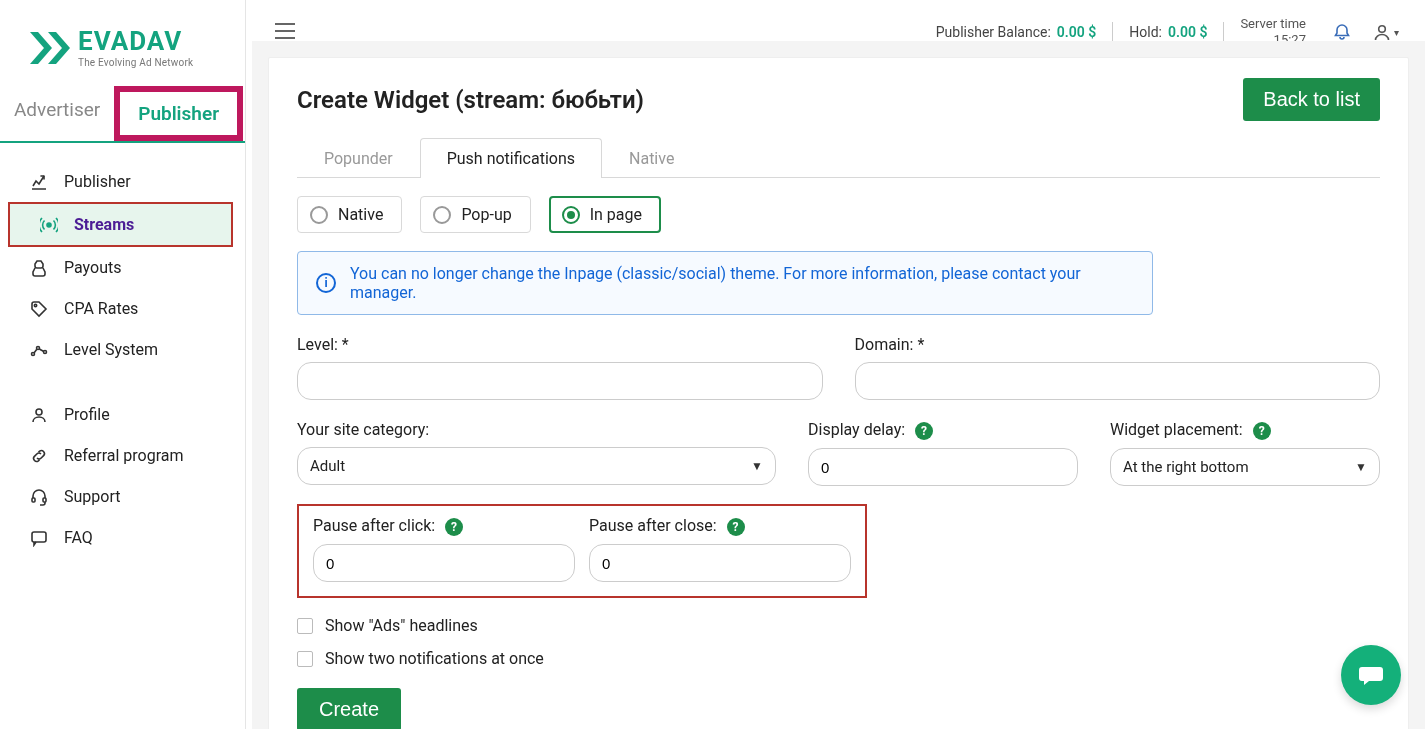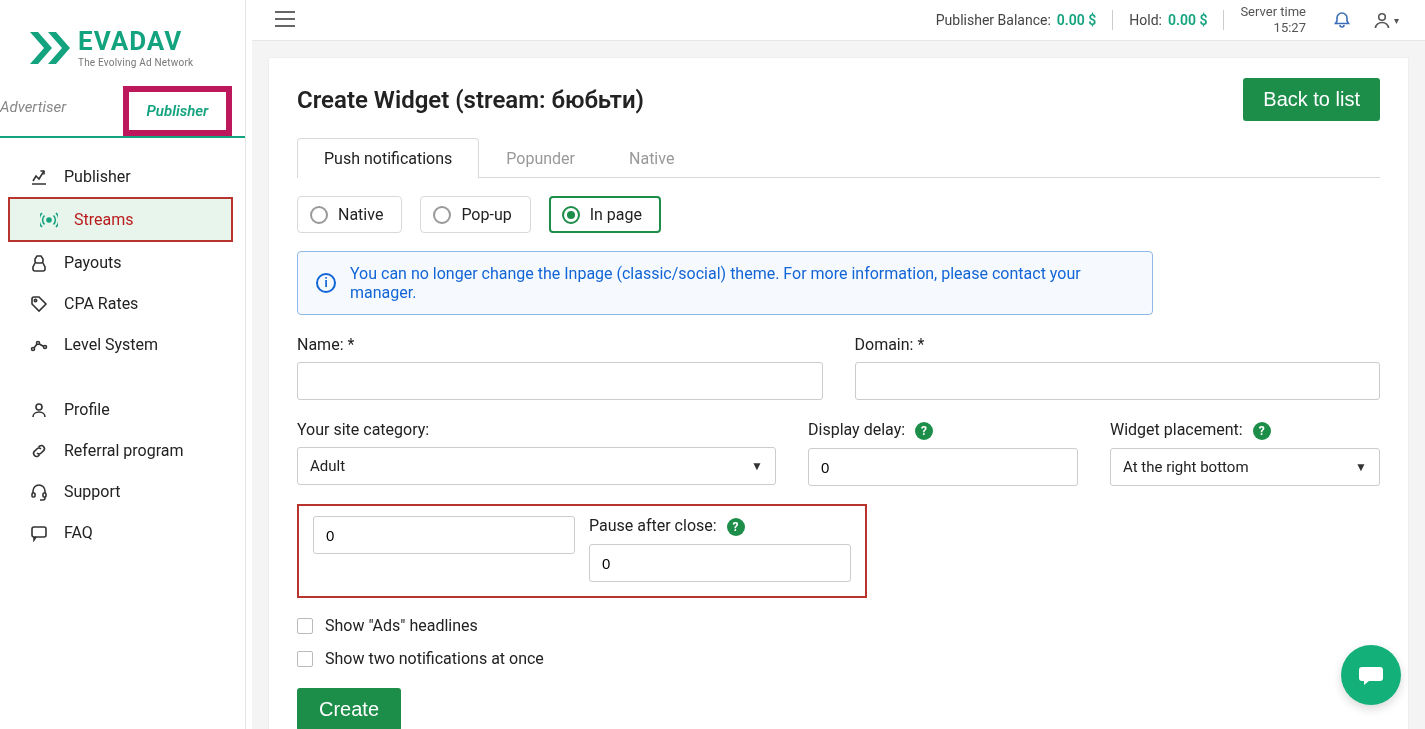--- a/index.html
+++ b/index.html
@@ -31,25 +31,25 @@
     line-height: 1;
   }
   .logo-text .brand { font-size: 26px; font-weight: 700; color: #14a37f; letter-spacing: 1px; }
   .logo-text .tagline { font-size: 10px; color: #777; margin-top: 4px; letter-spacing: 0.2px;}
   .role-tabs {
     display: flex;
     border-bottom: 2px solid #14a37f;
   }
   .role-tab {
     flex: 1;
+    text-align: center;
     padding: 12px 0;
-    font-size: 15px;
+    font-size: 19px;
     color: #888;
     cursor: pointer;
-    font-style: italic;
   }
   .role-tab.active {
     color: #14a37f;
     font-weight: 600;
   }
   .publisher-box {
     border: 6px solid #be185d;
     margin: 0 2px 0 0;
     display: inline-block;
     padding: 10px 18px;
@@ -60,41 +60,41 @@
   .nav-item {
     display: flex; align-items: center;
     padding: 11px 30px;
     font-size: 16px;
     color: #222;
     cursor: pointer;
     gap: 16px;
   }
   .nav-item.active {
     background: #e7f5ed;
-    color: #b91c1c;
-    font-weight: 400;
+    color: #4c1d95;
+    font-weight: 700;
   }
   .nav-item .icon {
     width: 18px; height: 18px;
     display: inline-flex; align-items: center; justify-content: center;
     color: #333;
     flex-shrink: 0;
   }
   .nav-item.active .icon { color: #14a37f; }
   .streams-box {
     border: 2px solid #b8342c;
     margin: 0 12px 0 8px;
     padding-right: 12px;
   }
   .nav-gap { height: 24px; }
 
   
   .topbar {
     position: absolute;
-    left: 252px; right: 0; top: 0;
+    left: 252px; right: 0; top: 12px;
     height: 41px;
     display: flex; align-items: center;
     border-bottom: 1px solid #e7e7e7;
     padding: 0 16px;
     background: #fff;
     font-size: 14px;
     color: #444;
   }
   .hamburger {
     cursor: pointer;
@@ -226,21 +226,21 @@
   .field label {
     display: block;
     font-size: 16px;
     margin-bottom: 8px;
     color: #222;
   }
   .input, .select {
     width: 100%;
     height: 38px;
     border: 1px solid #ccc;
-    border-radius: 3px;
+    border-radius: 14px;
     padding: 0 12px;
     font-size: 15px;
     background: #fff;
   }
   .select {
     display: flex; align-items: center; justify-content: space-between;
     cursor: pointer;
   }
   .select .caret { font-size: 12px; color: #333; }
   .help {
@@ -444,22 +444,22 @@
 
 <main class="main-wrap">
   <section class="panel">
 
     <div class="panel-head">
       <h1 class="panel-title">Create Widget (stream: бюбьти)</h1>
       <button class="btn-green">Back to list</button>
     </div>
 
     <div class="tabs">
+      <div class="tab">Popunder</div>
       <div class="tab active">Push notifications</div>
-      <div class="tab">Popunder</div>
       <div class="tab">Native</div>
     </div>
 
     <div class="radio-row">
       <div class="radio-pill">
         <span class="rcirc"></span>
         <span>Native</span>
       </div>
       <div class="radio-pill">
         <span class="rcirc"></span>
@@ -471,21 +471,21 @@
       </div>
     </div>
 
     <div class="info-bar">
       <span class="ic">i</span>
       <span>You can no longer change the Inpage (classic/social) theme. For more information, please contact your manager.</span>
     </div>
 
     <div class="form-grid">
       <div class="field">
-        <label>Name: *</label>
+        <label>Level: *</label>
         <input class="input" value="" style="">
       </div>
       <div class="field">
         <label>Domain: *</label>
         <input class="input" value="" style="">
       </div>
     </div>
 
     <div class="fg-row2" style="margin-top:20px;">
       <div class="field">
@@ -510,20 +510,24 @@
         <div class="select">
           <span>At the right bottom</span>
           <span class="caret">▼</span>
         </div>
       </div>
     </div>
 
     <div class="pause-box">
       <div class="pause-grid">
         <div class="field">
+          <label>
+            <span>Pause after click:</span>
+            <span class="help">?</span>
+          </label>
           <input class="input" value="0" style="">
         </div>
         <div class="field">
           <label>
             <span>Pause after close:</span>
             <span class="help">?</span>
           </label>
           <input class="input" value="0" style="">
         </div>
       </div>

